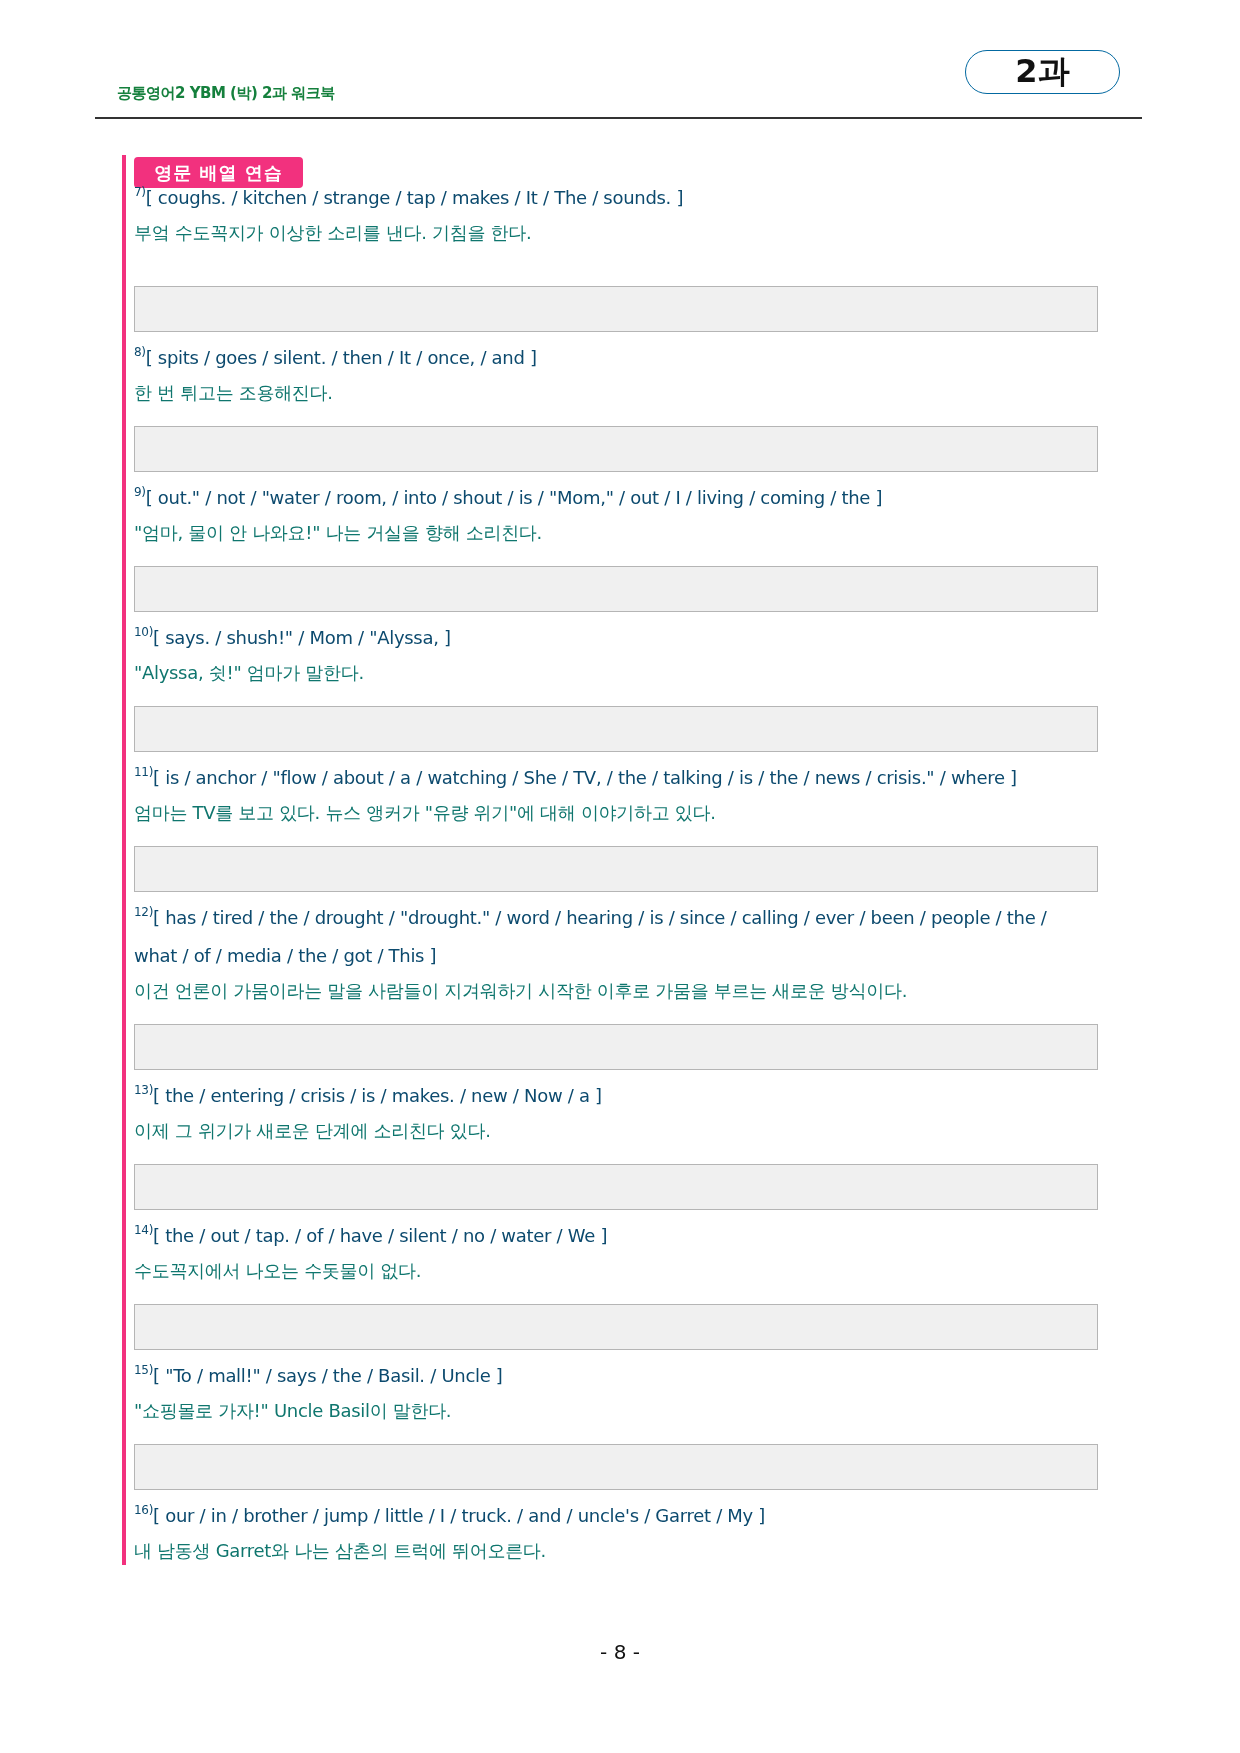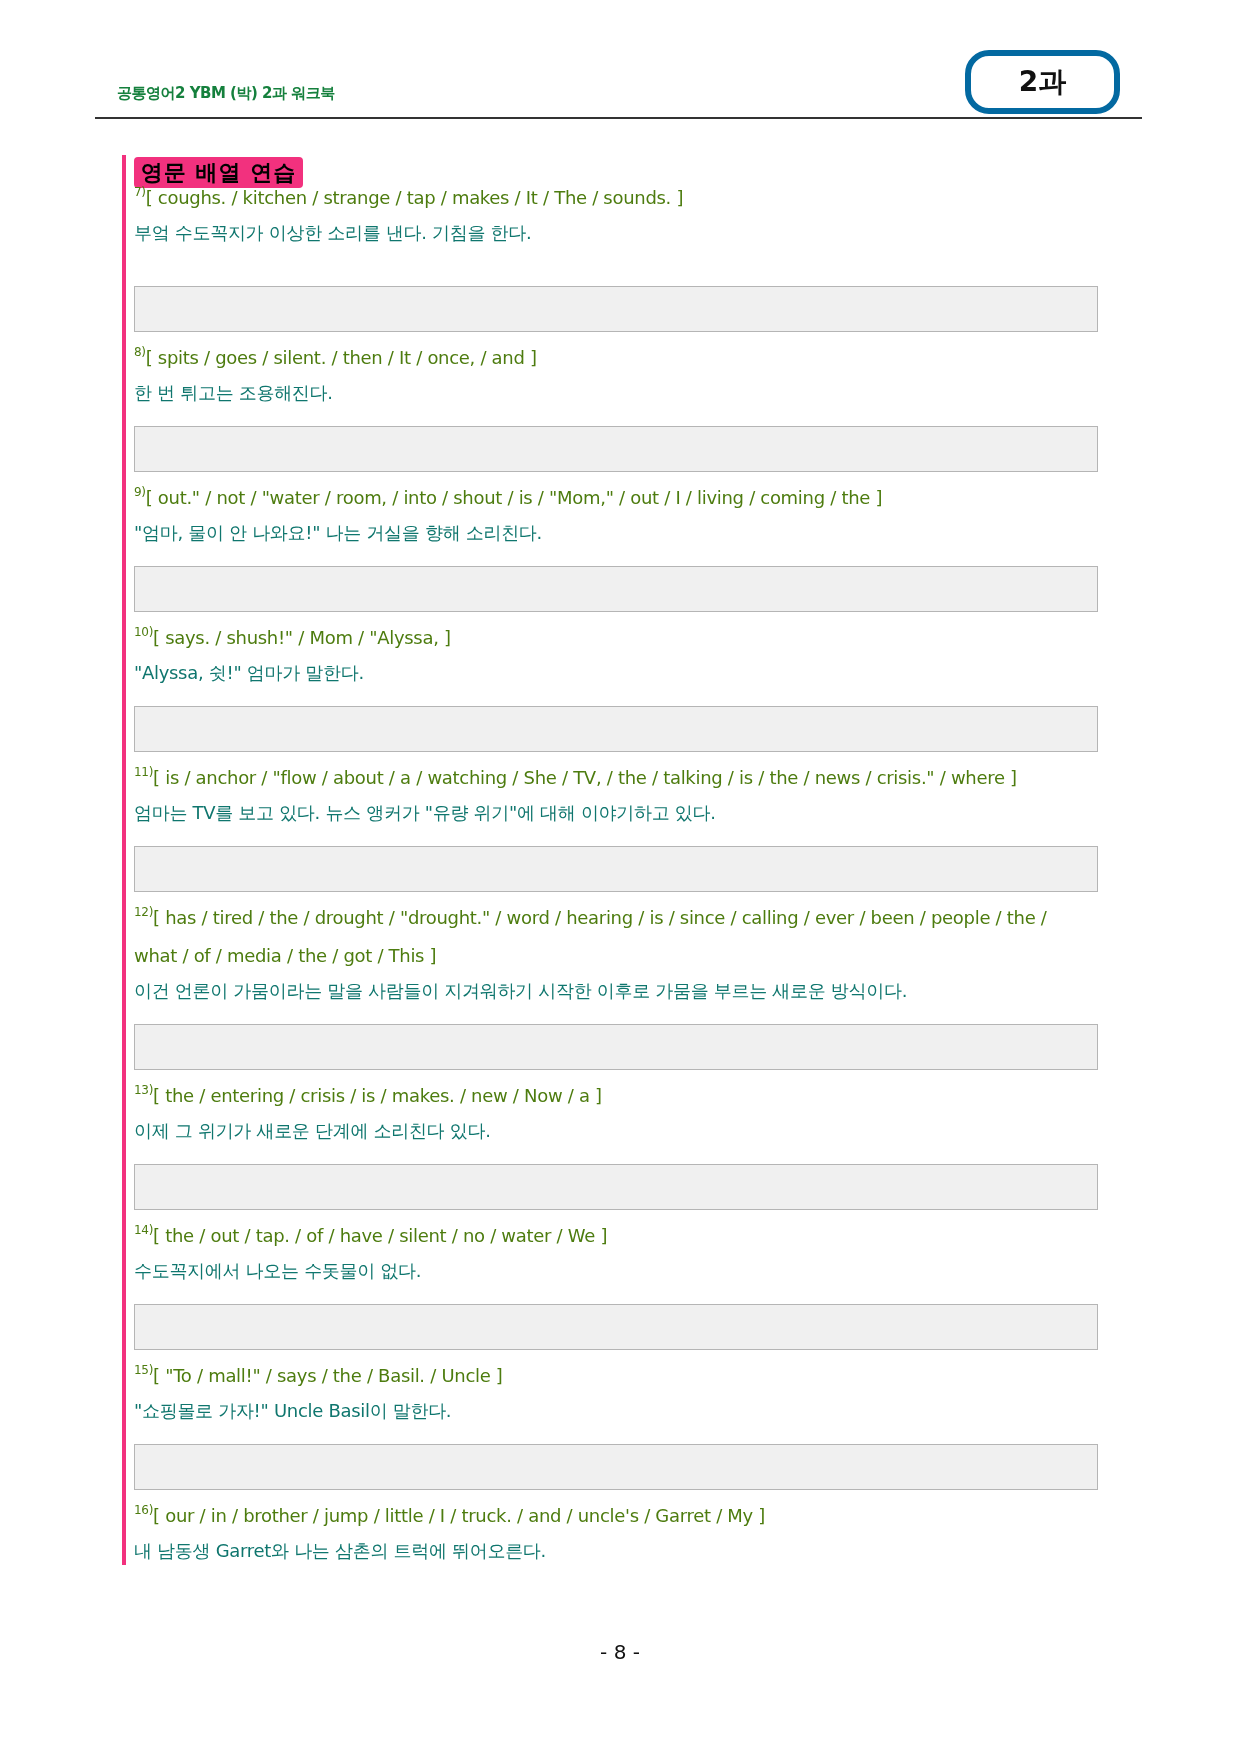--- a/index.html
+++ b/index.html
@@ -6,41 +6,41 @@
   body {
     width: 1240px; height: 1753px; position: relative; overflow: hidden;
     font-family: "DejaVu Sans", "Liberation Sans", sans-serif;
     color: #111;
   }
   .header-title {
     position: absolute; left: 117px; top: 84px;
     font-size: 15px; font-weight: bold; letter-spacing: -0.5px; color: #15803d;
   }
   .lesson-pill {
-    position: absolute; left: 965px; top: 50px; width: 155px; height: 64px;
-    border: 6px solid #0369a1; border-radius: 24px;
+    position: absolute; left: 965px; top: 50px; width: 155px; height: 44px;
+    border: 1px solid #0369a1; border-radius: 24px;
     display: flex; align-items: center; justify-content: center;
-    font-size: 28px; font-weight: bold; color: #111; box-sizing: border-box;
+    font-size: 32px; font-weight: bold; color: #111; box-sizing: border-box;
   }
   .header-rule {
     position: absolute; left: 95px; top: 117px; width: 1047px; height: 0;
     border-top: 2px solid #333;
   }
   .accent-bar {
     position: absolute; left: 122px; top: 155px; width: 4px; height: 1410px;
     background: #f2317e;
   }
   .section-badge {
     position: absolute; left: 134px; top: 157px; width: 169px; height: 31px;
-    background: #f2317e; border-radius: 4px; color: #000000;
-    font-size: 22px; font-weight: bold; letter-spacing: 1px;
+    background: #f2317e; border-radius: 4px; color: #ffffff;
+    font-size: 18px; font-weight: bold; letter-spacing: 1px;
     display: flex; align-items: center; justify-content: center;
   }
   .item-q {
-    position: absolute; left: 134px; font-size: 18px; color: #4d7c0f;
+    position: absolute; left: 134px; font-size: 18px; color: #0c4a6e;
     letter-spacing: -0.3px; white-space: nowrap;
   }
   .item-q sup { font-size: 12px; vertical-align: top; position: relative; top: -2px; }
   .item-tr {
     position: absolute; left: 134px; font-size: 18px; color: #0f766e;
     letter-spacing: -0.3px; white-space: nowrap;
   }
   .answer-box {
     position: absolute; left: 134px; width: 964px; height: 46px;
     background: #f0f0f0; border: 1.5px solid #b5b5b5; box-sizing: border-box;

